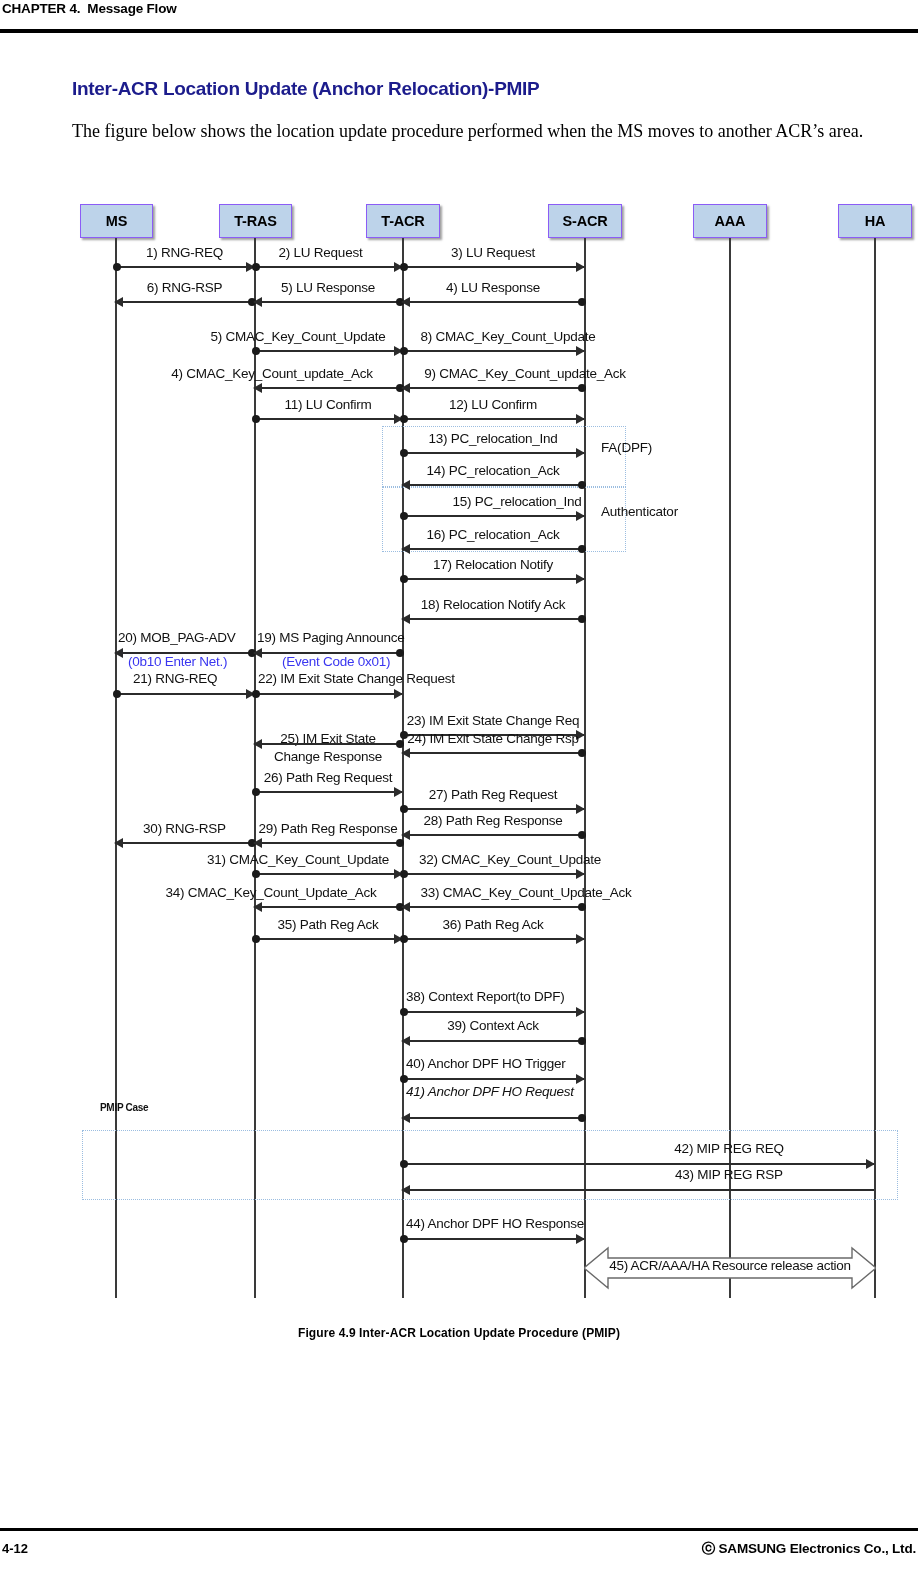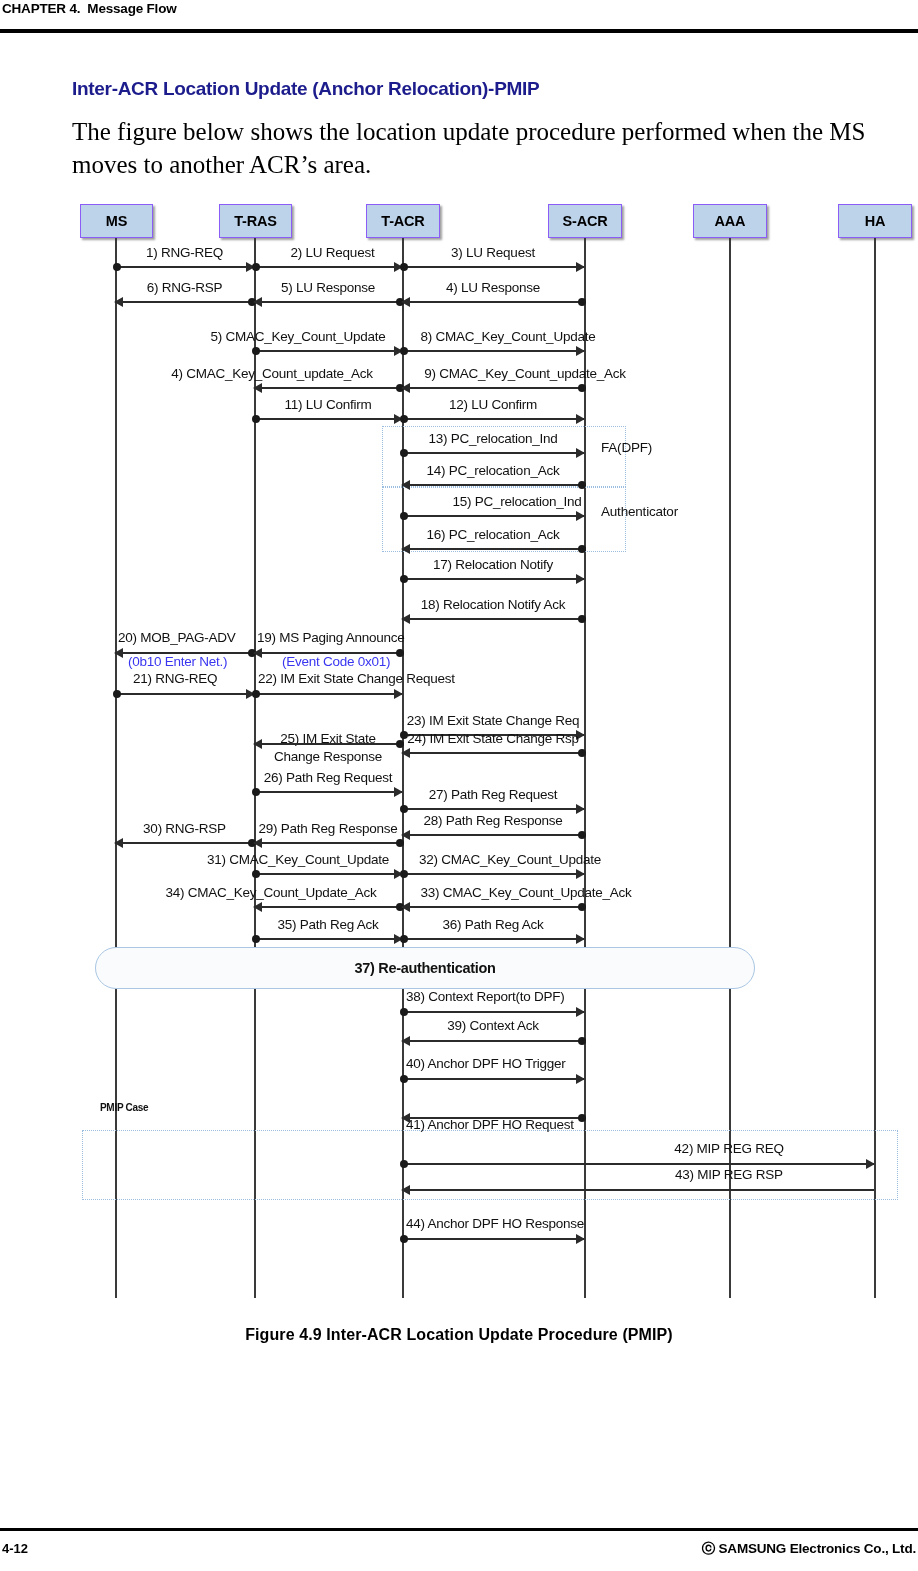--- a/index.html
+++ b/index.html
@@ -43,21 +43,21 @@
     font-weight: bold;
     color: #1c1c8c;
     letter-spacing: -0.3px;
     white-space: nowrap;
   }
   #body-paragraph {
     position: absolute;
     left: 72px; top: 115px;
     width: 830px;
     font-family: "Liberation Serif", serif;
-    font-size: 25px;
+    font-size: 18px;
     line-height: 33px;
     color: #000000;
   }
 
   
   #diagram {
     position: absolute;
     left: 0; top: 190px;
     width: 918px; height: 1110px;
   }
@@ -177,21 +177,21 @@
     letter-spacing: -0.3px;
     color: #111111;
     white-space: nowrap;
   }
 
   
   #figure-caption {
     position: absolute;
     left: 0; top: 1326px; width: 918px;
     text-align: center;
-    font-size: 16px;
+    font-size: 12px;
     font-weight: bold;
     letter-spacing: 0.1px;
     color: #000000;
   }
 
   
   #footer-rule {
     position: absolute;
     left: 0; top: 1528px; width: 918px; height: 3px;
     background: #000000;
@@ -242,21 +242,21 @@
 
   <div class="dash-box" style="left:382px; top:236px; width:244px; height:61px;"></div>
   <div class="dash-box" style="left:382px; top:297px; width:244px; height:65px;"></div>
   <div class="dash-box" style="left:82px;  top:940px; width:816px; height:70px;"></div>
 
   <div class="side-label" style="left:601px; top:250px;">FA(DPF)</div>
   <div class="side-label" style="left:601px; top:314px;">Authenticator</div>
   <div id="pmip-case-label" style="left:100px; top:912px;">PMIP Case</div>
 
   <div class="msg-label ctr" style="left:115px; top:55px; width:139px;">1) RNG-REQ</div>
-  <div class="msg-label ctr" style="left:254px; top:55px; width:157px;">2) LU Request</div>
+  <div class="msg-label ctr" style="left:242px; top:55px; width:157px;">2) LU Request</div>
   <div class="msg-label ctr" style="left:402px; top:55px; width:182px;">3) LU Request</div>
   <div class="msg to-right" style="left:115px; top:76px; width:139px;"></div>
   <div class="msg to-right" style="left:254px; top:76px; width:148px;"></div>
   <div class="msg to-right" style="left:402px; top:76px; width:182px;"></div>
 
   <div class="msg-label ctr" style="left:115px; top:90px; width:139px;">6) RNG-RSP</div>
   <div class="msg-label ctr" style="left:254px; top:90px; width:148px;">5) LU Response</div>
   <div class="msg-label ctr" style="left:402px; top:90px; width:182px;">4) LU Response</div>
   <div class="msg to-left" style="left:115px; top:111px; width:139px;"></div>
   <div class="msg to-left" style="left:254px; top:111px; width:148px;"></div>
@@ -338,43 +338,48 @@
   <div class="msg-label ctr" style="left:140px; top:695px; width:262px;">34) CMAC_Key_Count_Update_Ack</div>
   <div class="msg-label ctr" style="left:402px; top:695px; width:248px;">33) CMAC_Key_Count_Update_Ack</div>
   <div class="msg to-left" style="left:254px; top:716px; width:148px;"></div>
   <div class="msg to-left" style="left:402px; top:716px; width:182px;"></div>
 
   <div class="msg-label ctr" style="left:254px; top:727px; width:148px;">35) Path Reg Ack</div>
   <div class="msg-label ctr" style="left:402px; top:727px; width:182px;">36) Path Reg Ack</div>
   <div class="msg to-right" style="left:254px; top:748px; width:148px;"></div>
   <div class="msg to-right" style="left:402px; top:748px; width:182px;"></div>
 
-  <div id="reauth-capsule" style="left:95px; top:757px; width:660px; height:42px;">37) Re-authentication</div>
 
   <div class="msg-label" style="left:406px; top:799px;">38) Context Report(to DPF)</div>
   <div class="msg to-right" style="left:402px; top:821px; width:182px;"></div>
 
   <div class="msg-label ctr" style="left:402px; top:828px; width:182px;">39) Context Ack</div>
   <div class="msg to-left" style="left:402px; top:850px; width:182px;"></div>
 
   <div class="msg-label" style="left:406px; top:866px;">40) Anchor DPF HO Trigger</div>
   <div class="msg to-right" style="left:402px; top:888px; width:182px;"></div>
 
-  <div class="msg-label" style="left:406px; top:927px;">41) Anchor DPF HO Request</div>
+  <div class="msg-label" style="left:406px; top:894px;font-style:italic;">41) Anchor DPF HO Request</div>
   <div class="msg to-left" style="left:402px; top:927px; width:182px;"></div>
 
   <div class="msg-label ctr" style="left:584px; top:951px; width:290px;">42) MIP REG REQ</div>
   <div class="msg to-right" style="left:402px; top:973px; width:472px;"></div>
 
   <div class="msg-label ctr" style="left:584px; top:977px; width:290px;">43) MIP REG RSP</div>
   <div class="msg to-left nodot" style="left:402px; top:999px; width:472px;"></div>
 
   <div class="msg-label" style="left:406px; top:1026px;">44) Anchor DPF HO Response</div>
   <div class="msg to-right" style="left:402px; top:1048px; width:182px;"></div>
 
+  <div id="bigarrow-wrap" style="left:584px; top:1056px; width:292px; height:44px;">
+    <svg width="292" height="44" viewBox="0 0 292 44">
+      <polygon points="0,22 24,2 24,12 268,12 268,2 292,22 268,42 268,32 24,32 24,42" fill="#ffffff" stroke="#6a6a6a" stroke-width="1.4"></polygon>
+    </svg>
+    <div id="bigarrow-label">45) ACR/AAA/HA Resource release action</div>
+  </div>
 
 </div>
 
 <div id="figure-caption">Figure 4.9 Inter-ACR Location Update Procedure (PMIP)</div>
 
 <div id="footer-rule"></div>
 <div id="footer-page">4-12</div>
 <div id="footer-copyright">ⓒ SAMSUNG Electronics Co., Ltd.</div>
 
 </body></html>

